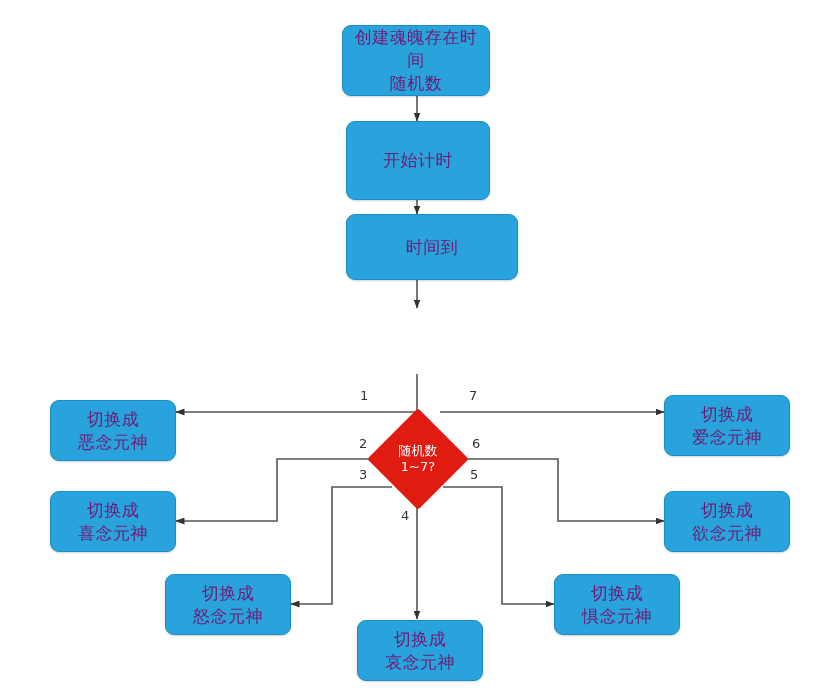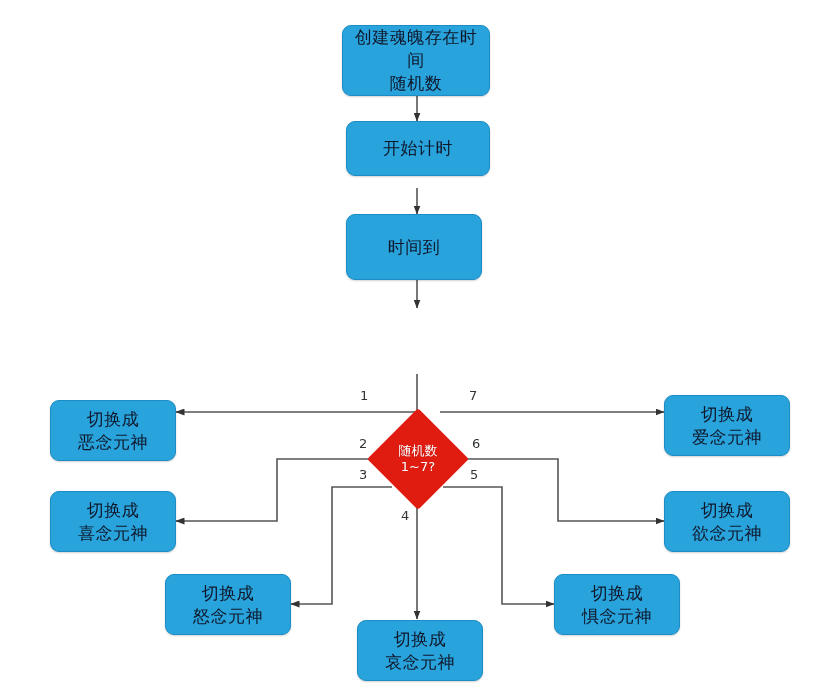--- a/index.html
+++ b/index.html
@@ -28,21 +28,21 @@
   .node {
     position: absolute;
     box-sizing: border-box;
     display: flex;
     align-items: center;
     justify-content: center;
     text-align: center;
     border-radius: 9px;
     background: #29a3dc;
     border: 1px solid #1b8dc4;
-    color: #0f172a;
+    color: #701a75;
     font-size: 17px;
     line-height: 1.35;
     letter-spacing: 0.5px;
     box-shadow: 0 1px 2px rgba(0,0,0,0.18);
     z-index: 2;
   }
   .node .label {
     white-space: pre-line;
     padding: 0 6px;
   }
@@ -116,25 +116,25 @@
 
       <path d="M 440 412 L 664 412"></path>
     </g>
   </svg>
 
   <div class="node" style="left:342px; top:25px; width:148px; height:71px;">
     <span class="label">创建魂魄存在时间
 随机数</span>
   </div>
 
-  <div class="node" style="left:346px; top:121px; width:144px; height:55px;">
+  <div class="node" style="left:346px; top:121px; width:144px; height:79px;">
     <span class="label">开始计时</span>
   </div>
 
-  <div class="node" style="left:346px; top:214px; width:136px; height:66px;">
+  <div class="node" style="left:346px; top:214px; width:172px; height:66px;">
     <span class="label">时间到</span>
   </div>
 
 
   <div class="decision" style="left:382px; top:423px; width:72px; height:72px;">
     <span class="diamond-shape"></span>
     <span class="label">随机数
 1~7?</span>
   </div>
 

